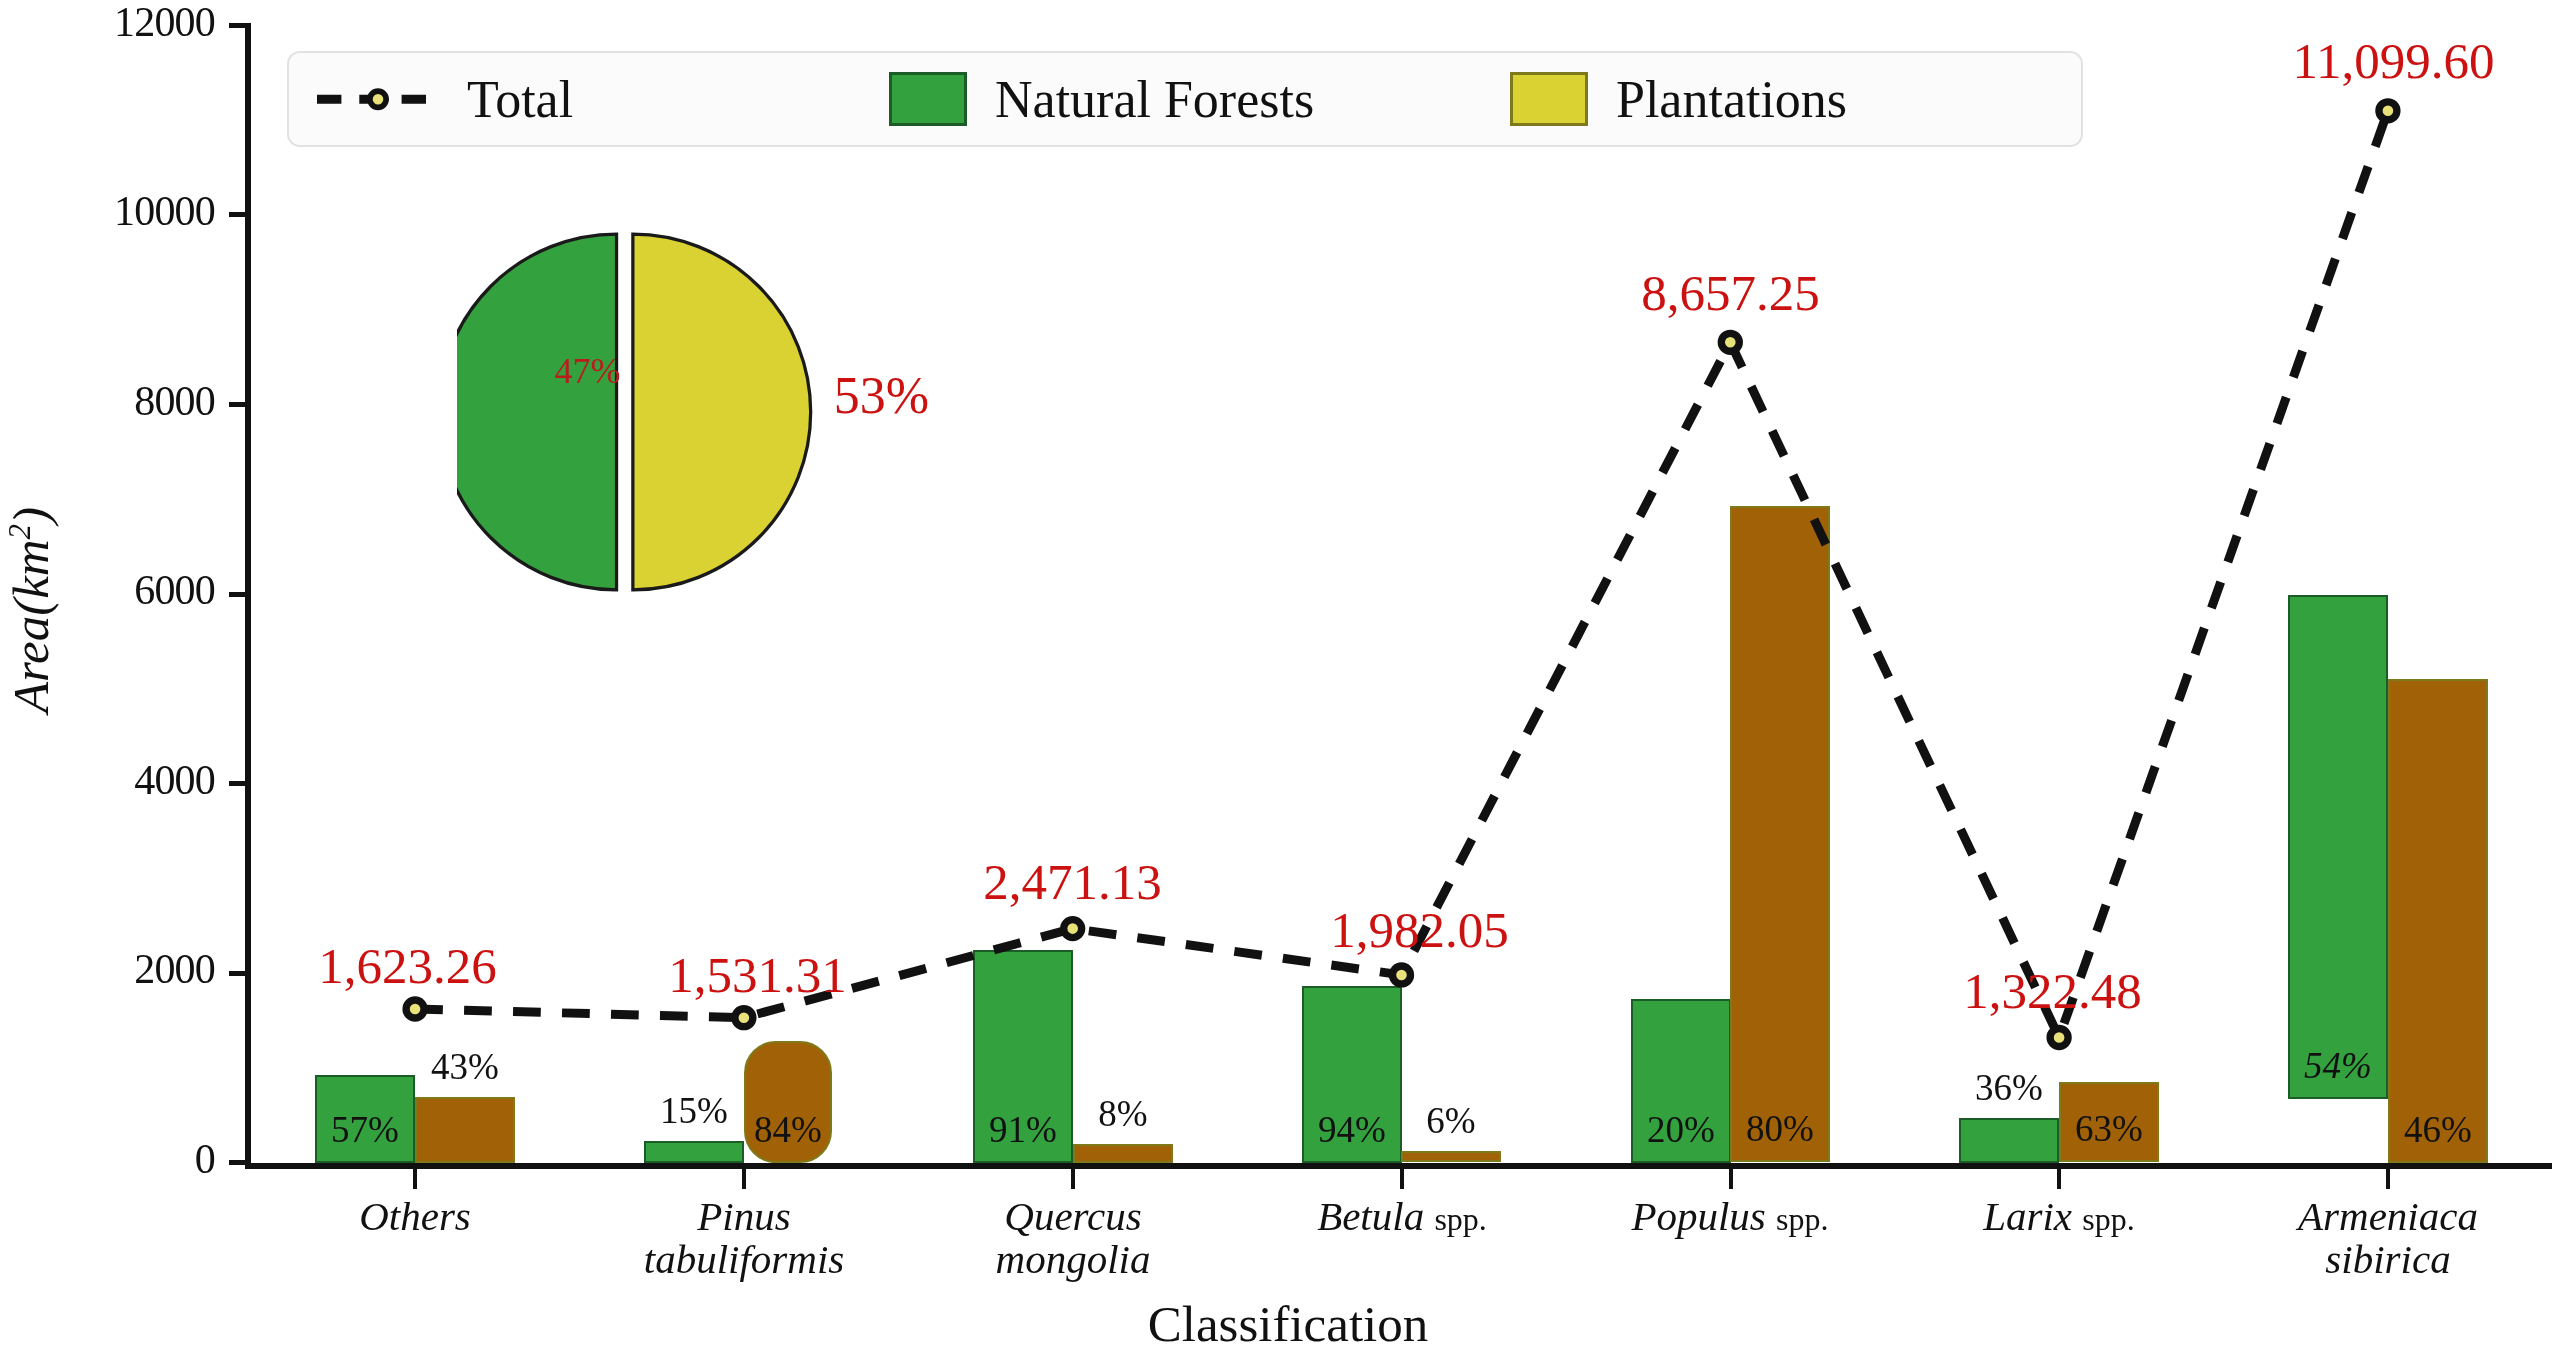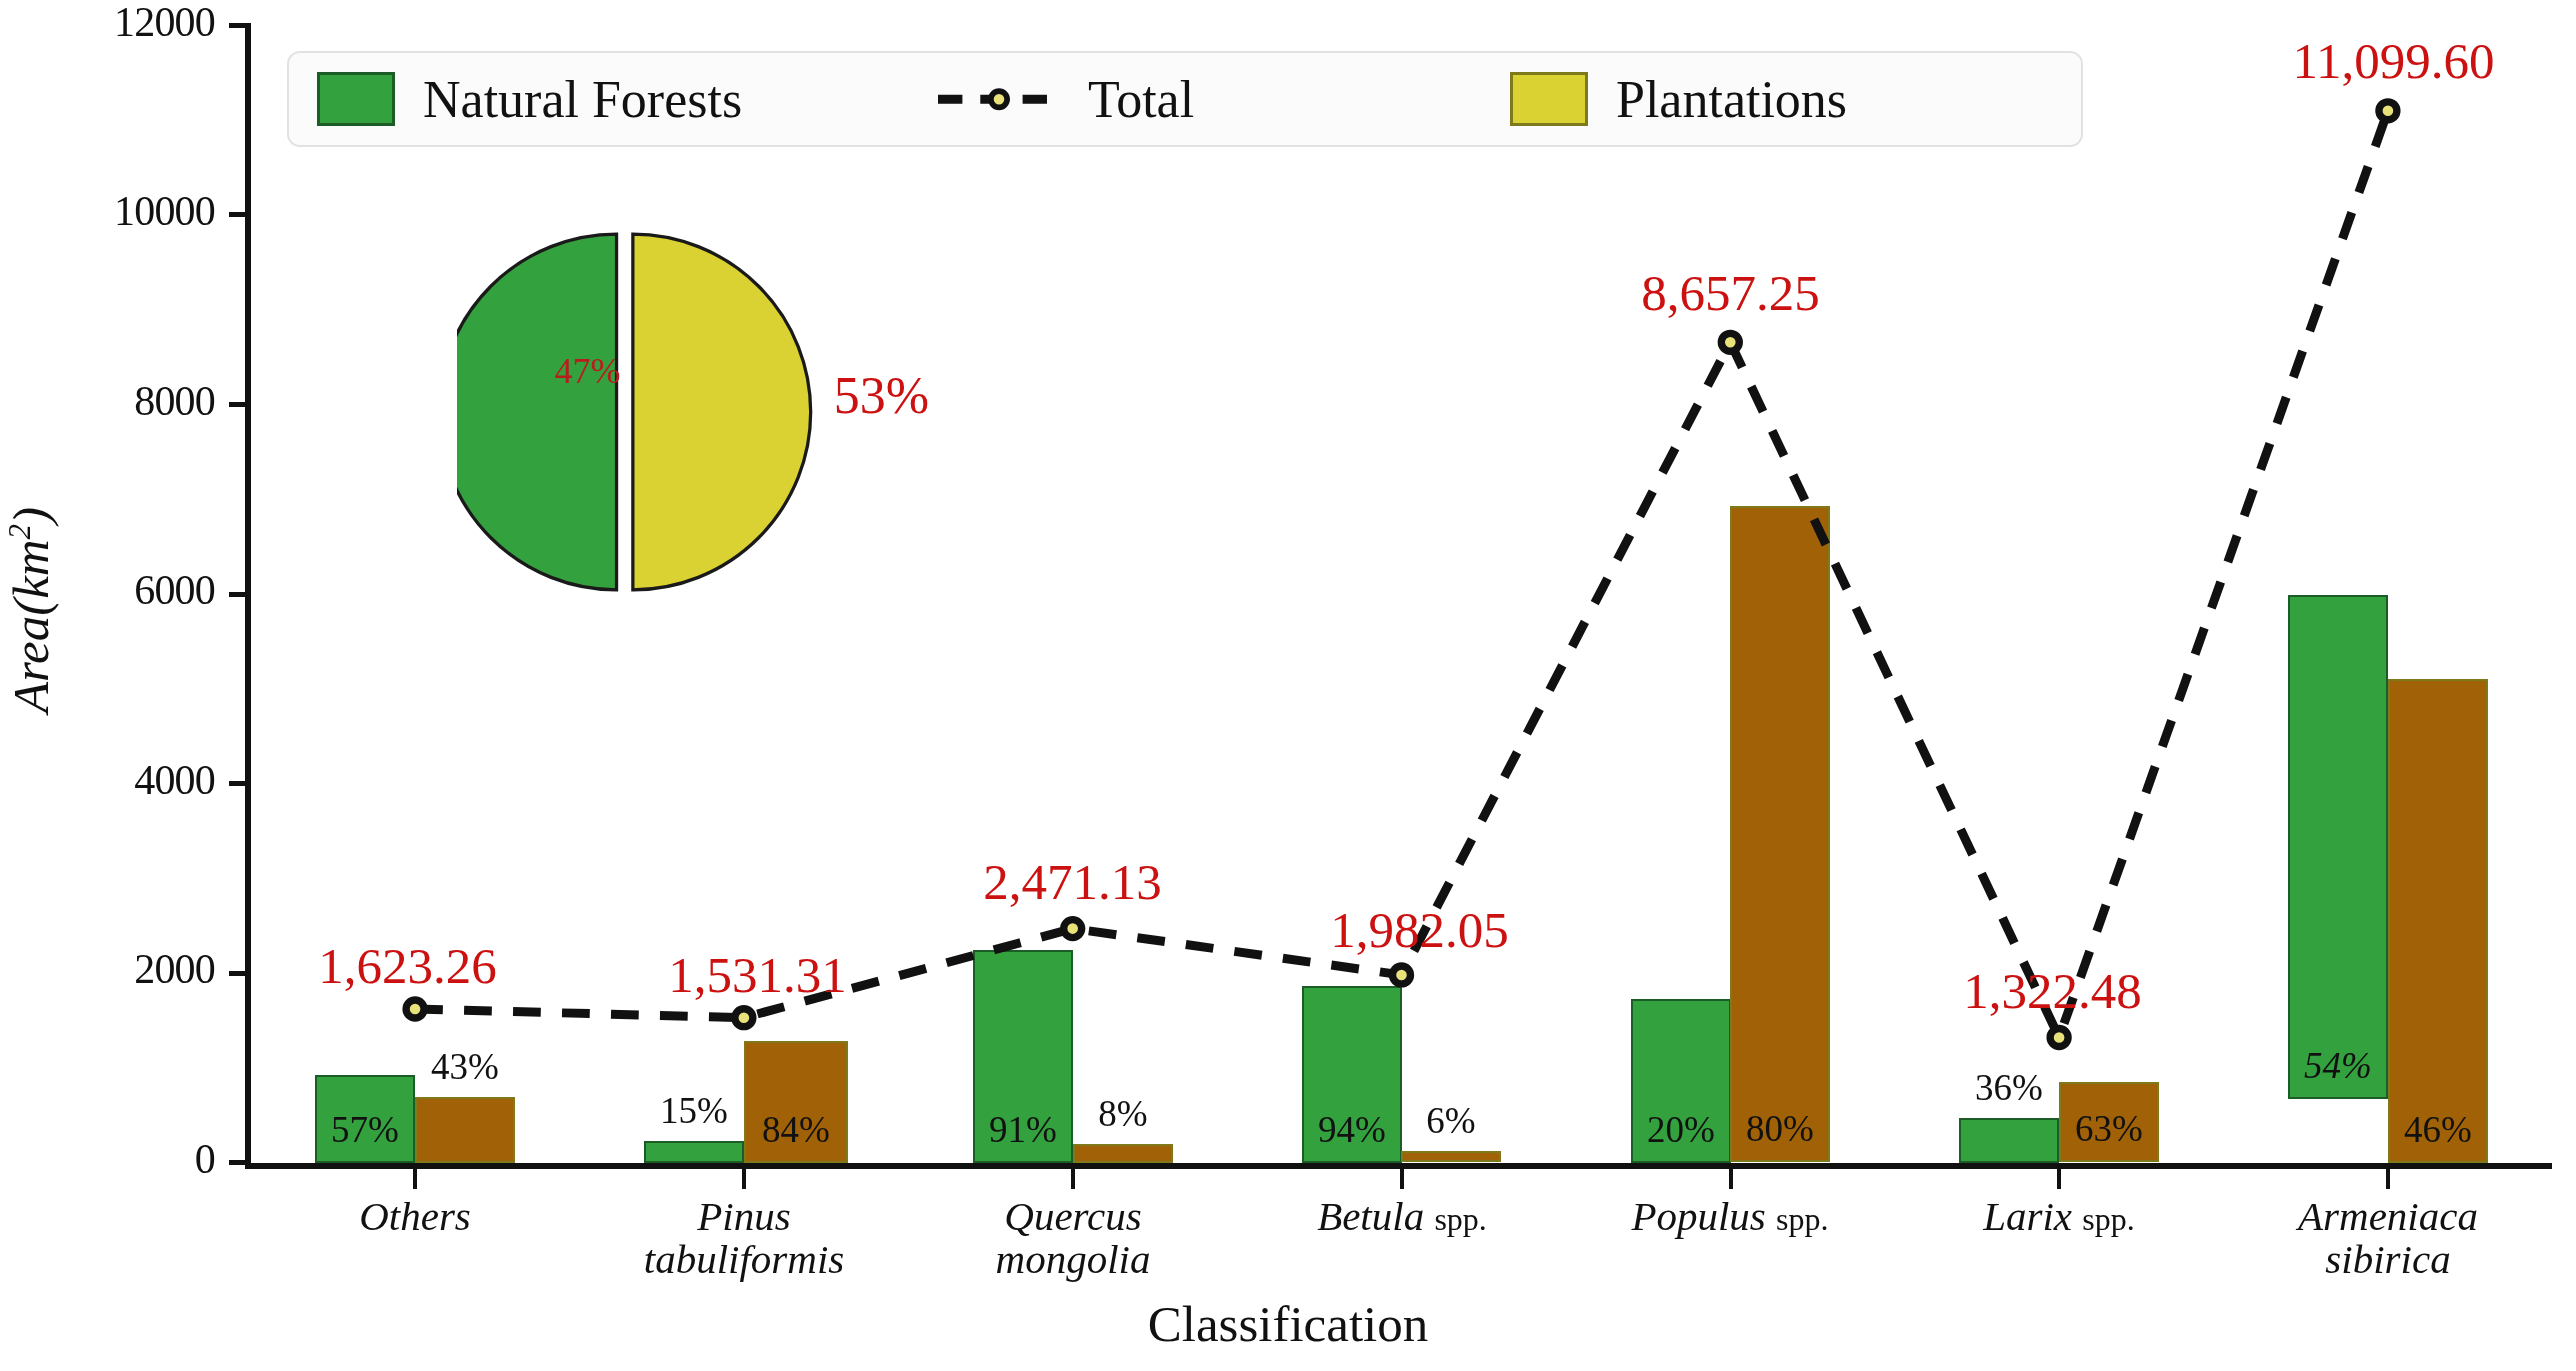--- a/index.html
+++ b/index.html
@@ -88,21 +88,21 @@
   <div id="bars">
       <div class="bar green" style="left: 315px; width: 100px; height: 88px; top: 1075px; bottom: auto;">
         <div class="bar-pct">57%</div>
       </div>
       <div class="bar yellow" style="left: 415px; width: 100px; height: 66px; top: 1097px; bottom: auto;">
         <div class="bar-pct outside" style="bottom: auto; top: -54px;">43%</div>
       </div>
       <div class="bar green" style="left: 644px; width: 100px; height: 22px; top: 1141px; bottom: auto;">
         <div class="bar-pct outside" style="bottom: auto; top: -54px;">15%</div>
       </div>
-      <div class="bar yellow" style="left: 744px; width: 104px; height: 122px; top: 1041px; bottom: auto;">
+      <div class="bar yellow" style="left: 744px; width: 88px; height: 122px; top: 1041px; bottom: auto; border-radius: 32px;">
         <div class="bar-pct">84%</div>
       </div>
       <div class="bar green" style="left: 973px; width: 100px; height: 213px; top: 950px; bottom: auto;">
         <div class="bar-pct">91%</div>
       </div>
       <div class="bar yellow" style="left: 1073px; width: 100px; height: 19px; top: 1144px; bottom: auto;">
         <div class="bar-pct outside" style="bottom: auto; top: -54px;">8%</div>
       </div>
       <div class="bar green" style="left: 1302px; width: 100px; height: 177px; top: 986px; bottom: auto;">
         <div class="bar-pct">94%</div>
@@ -176,35 +176,35 @@
 
       <path id="pie-slice-1" fill="#dad232" stroke="#1a1a1a" stroke-width="4" d="M 215 32 A 218 218 0 0 1 215 468 Z"></path>
     </svg>
     <div id="pie-label-0" style="position:absolute;left:49px;top:142px;width:163px;text-align:center;
                 color:#b91c1c;font-size:36px;font-family:'Liberation Serif',serif;">47%</div>
     <div id="pie-label-1" style="position:absolute;left:343px;top:158px;width:163px;text-align:center;
                 color:#cc1111;font-size:52px;font-family:'Liberation Serif',serif;">53%</div>
   </div>
 
   <div class="legend">
-    <div class="legend-item" style="width:621px;">
-      <span class="swatch green"></span>
-      <span class="lbl">Natural Forests</span>
-    </div>
-
     <div class="legend-item" style="width:572px;">
       <span class="lineswatch">
         <svg width="122" height="24.5" viewBox="0 0 150 30">
           <line x1="0" y1="15" x2="150" y2="15" stroke="#111" stroke-width="11" stroke-dasharray="30 22"></line>
           <circle cx="75" cy="15" r="10" fill="#e9e27a" stroke="#111" stroke-width="7"></circle>
         </svg>
       </span>
       <span class="lbl">Total</span>
     </div>
 
+    <div class="legend-item" style="width:621px;">
+      <span class="swatch green"></span>
+      <span class="lbl">Natural Forests</span>
+    </div>
+
     <div class="legend-item">
       <span class="swatch yellow"></span>
       <span class="lbl">Plantations</span>
     </div>
   </div>
 
 </div>
 
 
 </body></html>

